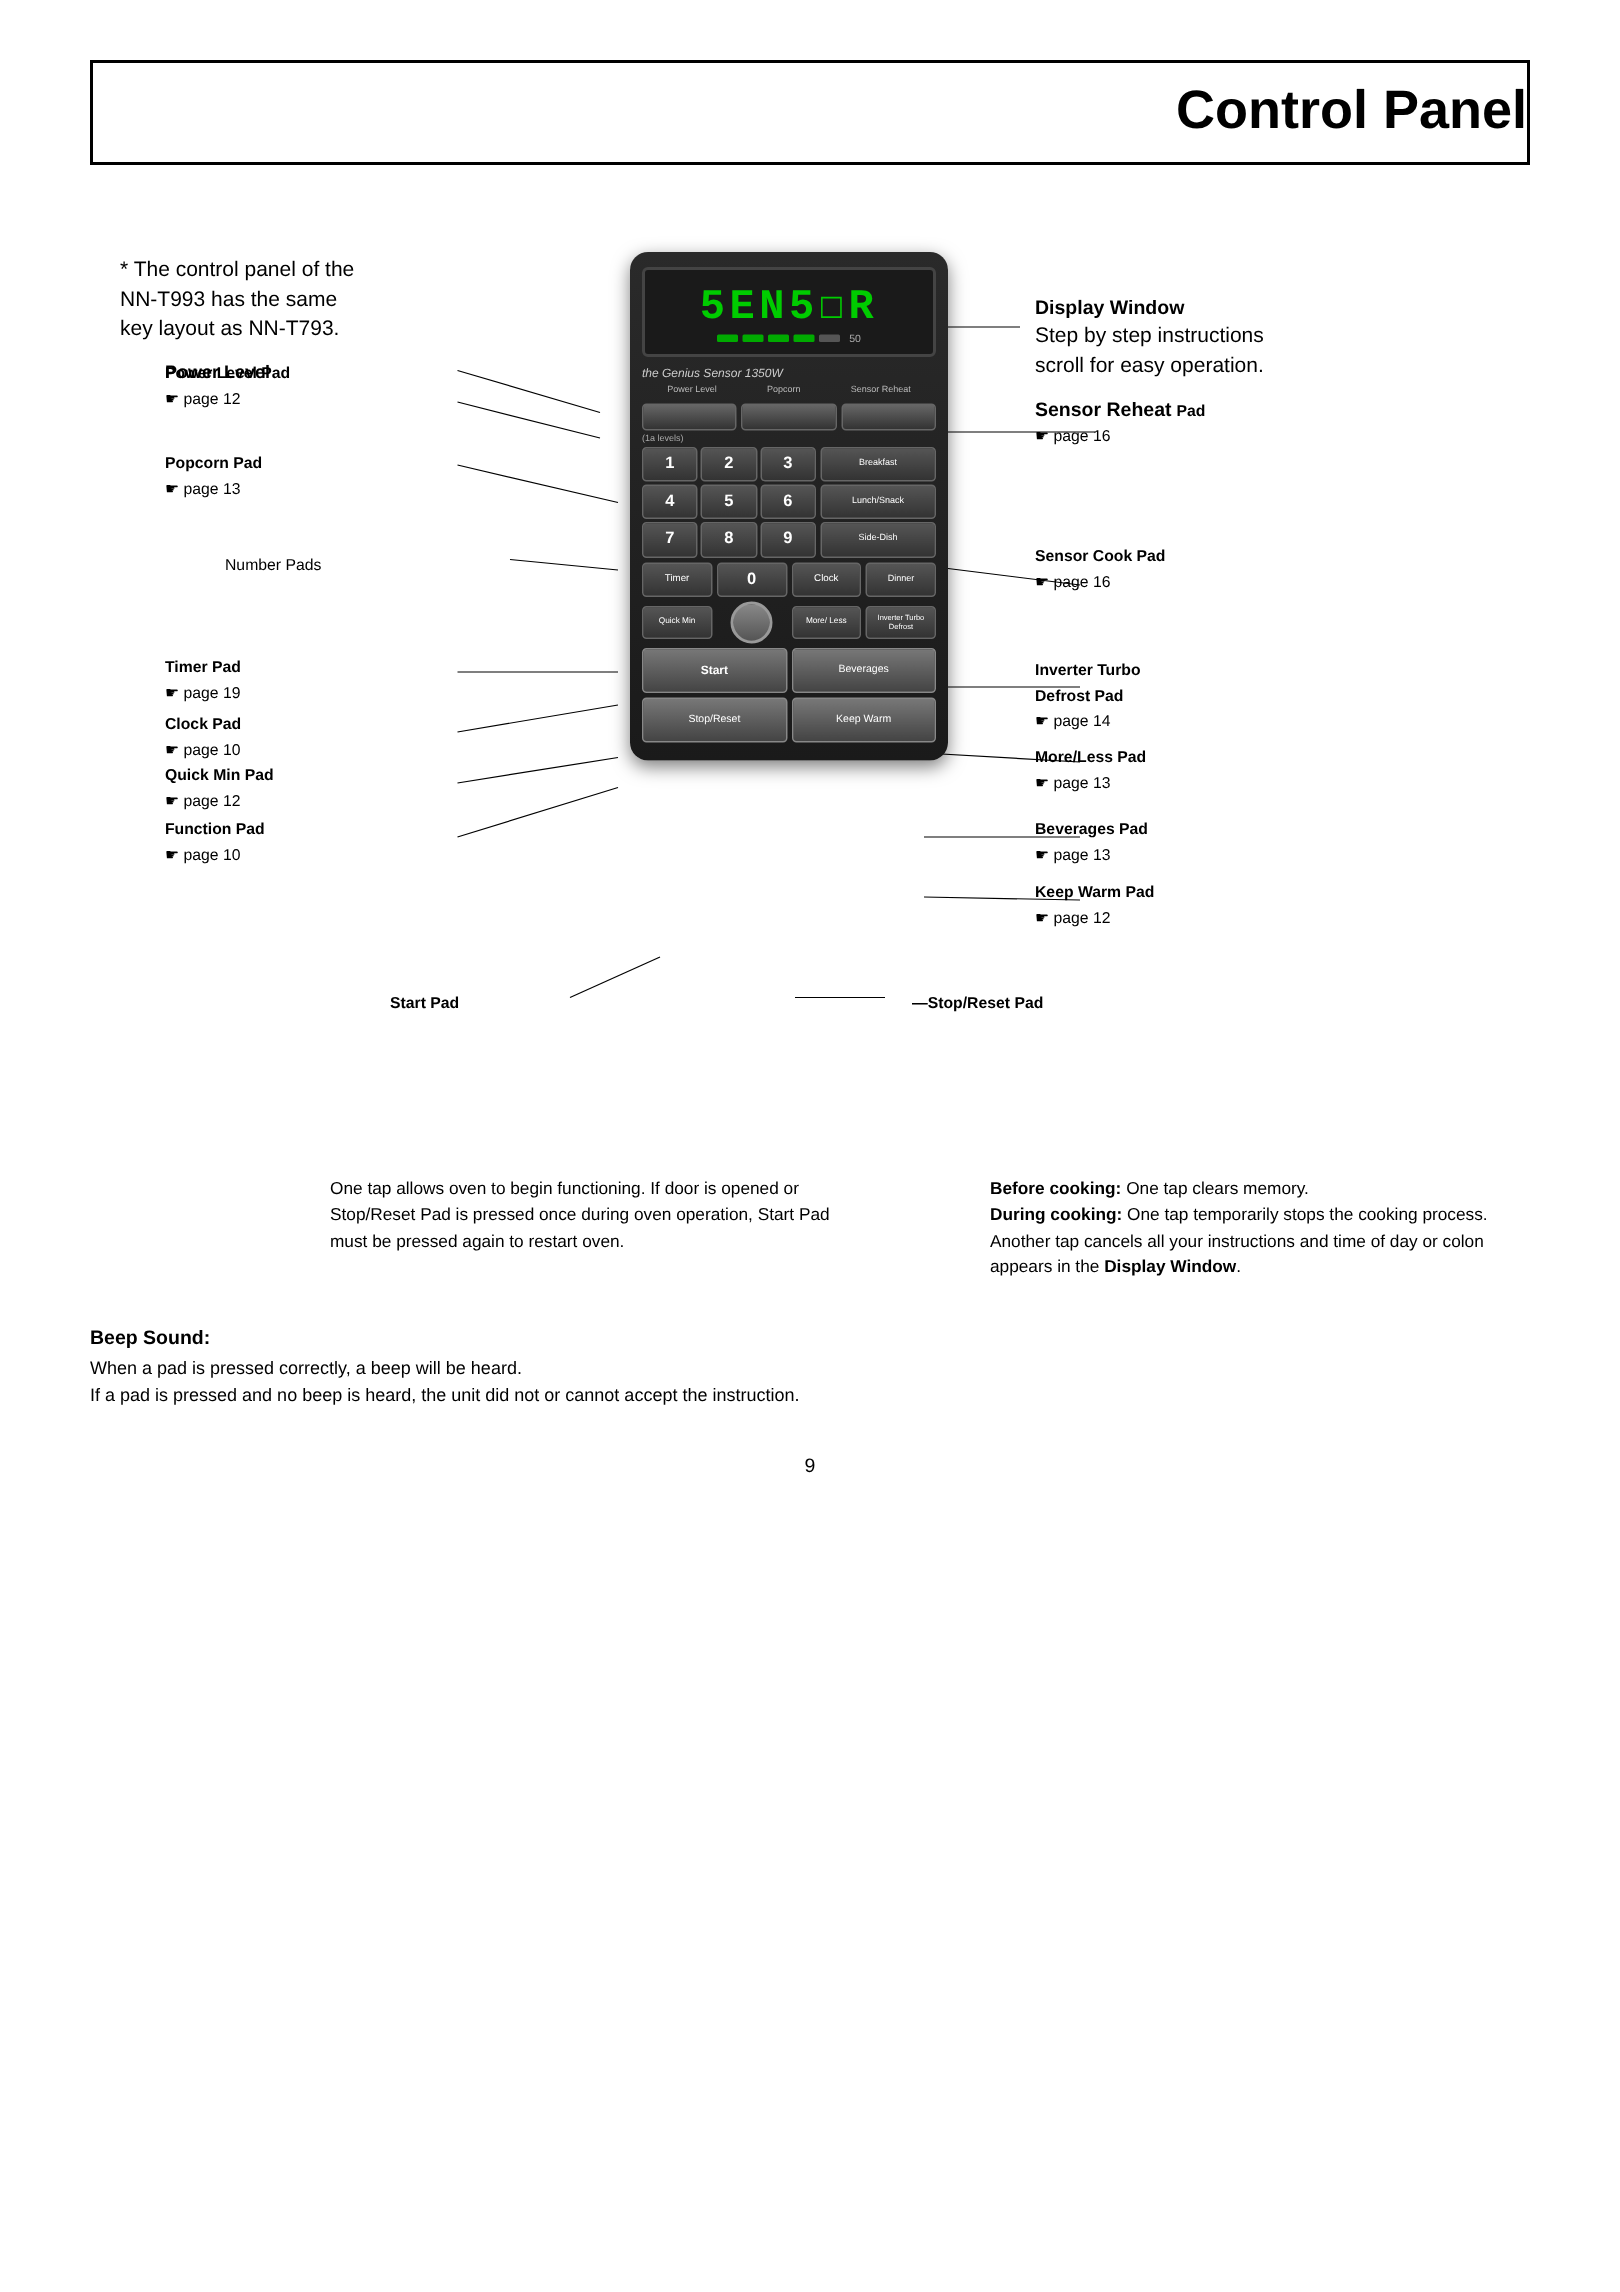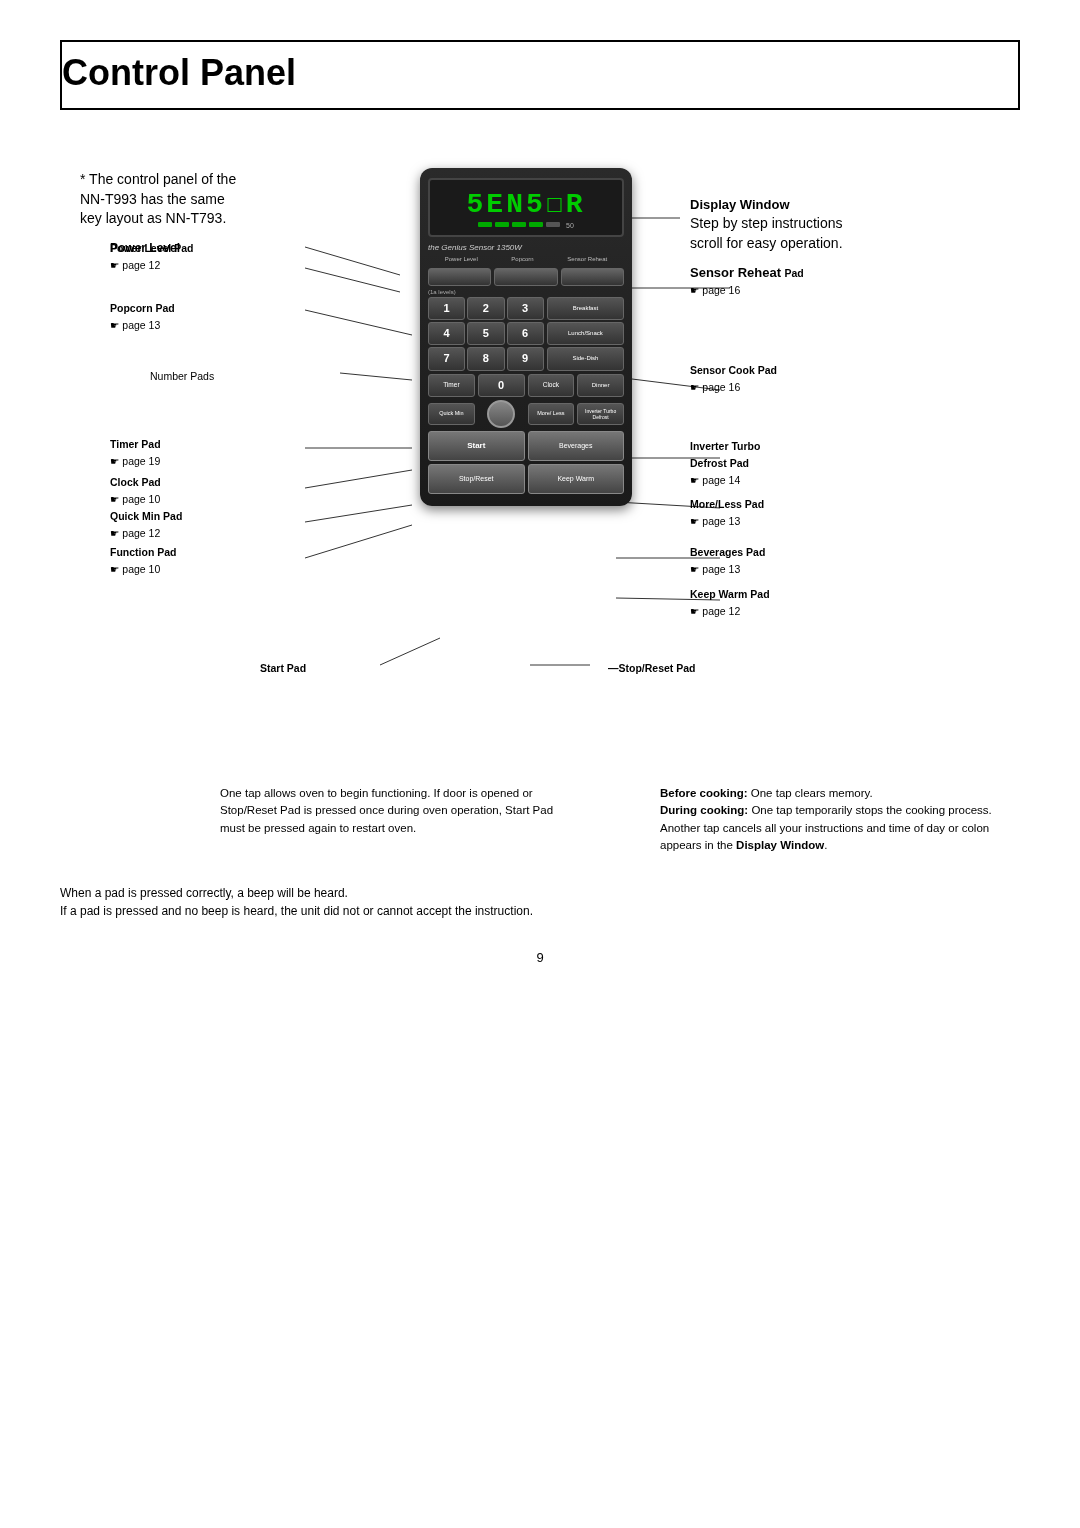--- a/index.html
+++ b/index.html
@@ -8,21 +8,21 @@
       font-family: Arial, Helvetica, sans-serif;
       font-size: 13px;
       color: #000;
       width: 1080px;
       min-height: 1528px;
       padding: 40px 60px;
     }
 
     .page-title-box {
       border: 2px solid #000;
-      text-align: left;
+      text-align: right;
       padding: 10px 0 14px;
       margin-bottom: 30px;
     }
     .page-title {
       font-size: 36px;
       font-weight: bold;
     }
 
     .diagram-section {
       position: relative;
@@ -437,17 +437,18 @@
     </div>
     <div class="bottom-right-desc" style="margin-left:60px;">
       <span class="bold">Before cooking:</span> <span>One tap clears memory.</span><br>
       <span class="bold">During cooking:</span> <span>One tap temporarily stops the cooking process. Another tap cancels all your instructions and time of day or colon appears in the</span> <span class="bold">Display Window</span>.
     </div>
   </div>
 
 </div>
 
 <div class="beep-section">
+  <p class="beep-title"><span>Beep Sound:</span></p>
   <p class="beep-text">When a pad is pressed correctly, a beep will be heard.</p>
   <p class="beep-text">If a pad is pressed and no beep is heard, the unit did not or cannot accept the instruction.</p>
 </div>
 
 <div class="page-number">9</div>
 
 </body></html>

